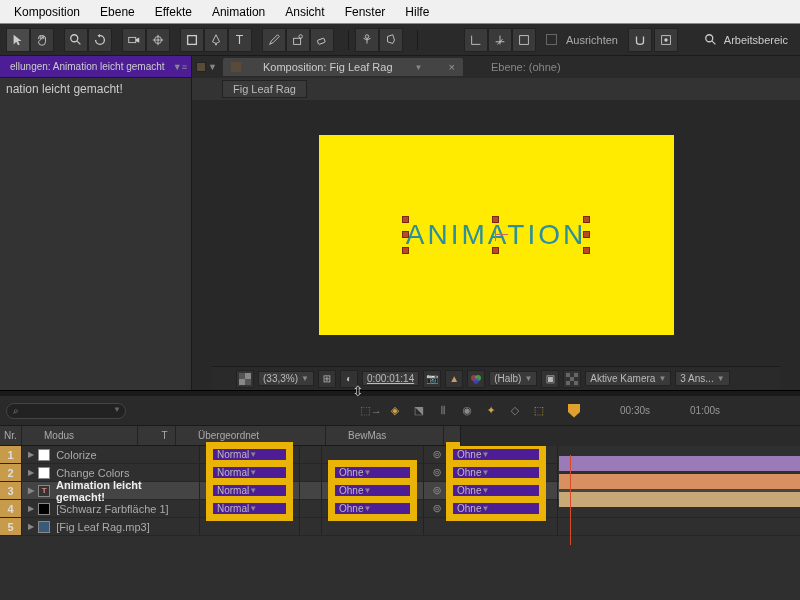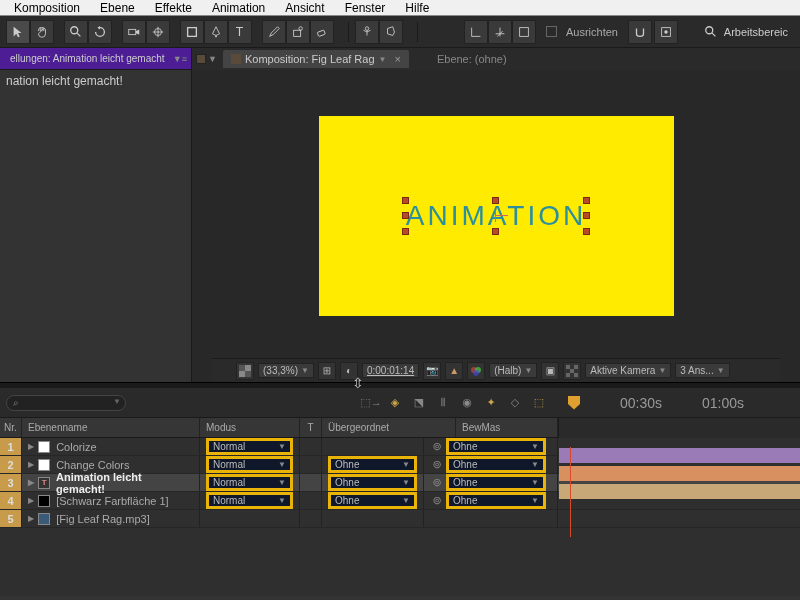--- a/index.html
+++ b/index.html
@@ -1,36 +1,36 @@
 <!DOCTYPE html>
 <html><head>
 <meta charset="utf-8">
 <style>
 * { margin: 0; padding: 0; box-sizing: border-box; font-family: Arial, sans-serif; }
 body { background: #333333; width: 800px; height: 600px; overflow: hidden; color: #b8b8b8; font-size: 11px; }
-.menubar { background: #f0f0f0; height: 16px; display: flex; align-items: center; padding: 0 4px; border-bottom: 1px solid #888; }
+.menubar { background: #f0f0f0; height: 24px; display: flex; align-items: center; padding: 0 4px; border-bottom: 1px solid #888; }
 .menubar span { color: #000; padding: 2px 10px; cursor: pointer; font-size: 12px; }
 .toolbar { background: #2a2a2a; height: 32px; display: flex; align-items: center; padding: 0 6px; gap: 2px; border-bottom: 1px solid #1a1a1a; }
 .tool-group { display: flex; gap: 0; margin-right: 8px; align-items: center; }
 .tool-btn { width: 24px; height: 24px; background: #3a3a3a; border: 1px solid #222; display: flex; align-items: center; justify-content: center; cursor: pointer; }
 .tool-btn.sel { background: #4a4a4a; }
 .tool-btn svg { width: 14px; height: 14px; }
 .tool-sep { width: 1px; height: 20px; background: #1a1a1a; margin: 0 4px; }
 .align-label { font-size: 11px; color: #aaa; margin: 0 4px; }
 .checkbox { width: 11px; height: 11px; border: 1px solid #666; background: #2a2a2a; margin-right: 3px; }
 .workspace-label { margin-left: auto; color: #ccc; font-size: 11px; padding-right: 6px; display: flex; align-items: center; gap: 6px; }
 .main-area { display: flex; height: 334px; }
 .left-panel { width: 192px; background: #333333; border-right: 1px solid #1a1a1a; }
 .panel-tabs { background: #4c1d95; height: 22px; display: flex; align-items: center; padding: 0 4px; border-bottom: 1px solid #1a1a1a; font-size: 10px; }
 .panel-tab { padding: 3px 6px; color: #ccc; }
 .tab-dropdown { margin-left: auto; color: #888; font-size: 9px; }
 .panel-content { padding: 4px 6px; color: #ccc; font-size: 12px; }
 .comp-panel { flex: 1; background: #282828; display: flex; flex-direction: column; }
 .comp-tabs { height: 22px; background: #2a2a2a; display: flex; align-items: center; padding: 0 4px; font-size: 11px; }
-.comp-tab { background: #444; padding: 3px 8px; border-radius: 2px 2px 0 0; display: flex; align-items: center; gap: 4px; color: #ccc; margin-left: 6px; }
+.comp-tab { background: #444; padding: 3px 8px; border-radius: 2px 2px 0 0; display: flex; align-items: center; gap: 22px; color: #ccc; margin-left: 6px; }
 .comp-tab .x { cursor: pointer; color: #999; margin-left: 4px; }
 .comp-tab2 { margin-left: 20px; color: #888; padding: 3px 8px; }
 .breadcrumb { height: 22px; background: #333; display: flex; align-items: center; padding: 0 30px; font-size: 11px; }
 .bc-item { background: #3a3a3a; padding: 2px 10px; border: 1px solid #222; color: #bbb; }
 .viewer { flex: 1; display: flex; align-items: center; justify-content: center; background: #282828; margin: 6px 20px 2px 20px; }
 .canvas { width: 355px; height: 200px; background: #ffeb00; position: relative; display: flex; align-items: center; justify-content: center; flex-direction: column; }
 .comp-text { color: #2b8f9e; font-family: 'Arial Narrow', sans-serif; font-size: 28px; letter-spacing: 3px; text-align: center; line-height: 1.1; font-weight: 300; position: relative; }
 .handle { width: 7px; height: 7px; background: #b84a2a; border: 1px solid #7a2a12; position: absolute; }
 .h-tl { top: -4px; left: -4px; }
 .h-tm { top: -4px; left: 50%; margin-left: -4px; }
@@ -49,42 +49,42 @@
 .viewer-ctrl .ico { width: 18px; height: 18px; display: flex; align-items: center; justify-content: center; cursor: pointer; background: #333; border: 1px solid #222; }
 .timecode { color: #2a8fd8; text-decoration: underline; }
 .timeline-divider { height: 6px; background: #1a1a1a; border-top: 1px solid #000; position: relative; }
 .resize-cursor { position: absolute; left: 352px; top: -8px; width: 16px; height: 16px; color: #ccc; font-size: 14px; }
 .timeline { height: 208px; background: #2f2f2f; display: flex; flex-direction: column; }
 .tl-toolbar { height: 30px; background: #2a2a2a; display: flex; align-items: center; padding: 0 6px; gap: 6px; border-bottom: 1px solid #1a1a1a; }
 .search-box { background: #222; border: 1px solid #444; border-radius: 8px; padding: 1px 18px 1px 6px; color: #888; width: 120px; font-size: 10px; position: relative; }
 .tl-toolbar .ticons { display: flex; gap: 6px; margin-left: 230px; }
 .tl-toolbar .ticons .ti { width: 18px; height: 18px; display: flex; align-items: center; justify-content: center; cursor: pointer; color: #888; }
 .tl-toolbar .ticons .ti.gold { color: #c9a54a; }
-.tl-ruler { flex: 1; display: flex; align-items: center; padding: 0 12px; gap: 40px; font-size: 14px; color: #999; }
+.tl-ruler { flex: 1; display: flex; align-items: center; padding: 0 12px; gap: 40px; font-size: 10px; color: #999; }
 .cti-head { width: 12px; height: 14px; background: #e0a030; clip-path: polygon(0 0,100% 0,100% 60%,50% 100%,0 60%); margin-left: 2px; }
-.tl-header { height: 20px; background: #363636; display: flex; align-items: center; font-size: 10px; border-bottom: 1px solid #1a1a1a; }
+.tl-header { height: 20px; background: #363636; display: flex; align-items: center; font-size: 10px; border-bottom: 1px solid #1a1a1a; gap: 16px; }
 .tl-col { padding: 0 6px; color: #aaa; border-right: 1px solid #222; height: 100%; display: flex; align-items: center; }
 .col-nr { width: 22px; justify-content: center; }
 .col-name { width: 178px; }
 .col-mode { width: 100px; }
 .col-t { width: 22px; justify-content: center; }
 .col-trk { width: 102px; }
 .col-parent { width: 134px; }
 .tl-rows { }
 .tl-row { height: 18px; display: flex; align-items: center; border-bottom: 1px solid #262626; font-size: 11px; }
 .tl-row.sel { background: #444444; }
 .tl-row.sel .col-name { font-weight: bold; color: #eee; }
 .tl-row .col-nr { color: #ddd; background: #c89b4a; border-right: 1px solid #222; font-weight: bold; text-align: center; display:flex;justify-content:center; }
 .tl-row.sel .col-nr { background: #c89b4a; }
 .layer-icon { width: 12px; height: 12px; margin-right: 6px; display: inline-block; }
 .icon-solid { background: #fff; border: 1px solid #888; }
 .icon-text { background: #333; border: 1px solid #888; color:#d88; font-size:8px; text-align:center; line-height:10px; }
 .icon-black { background: #000; border: 1px solid #888; }
 .icon-audio { background: #3a5a7a; border: 1px solid #888; position: relative; }
-.dd-small { background: #0f172a; border: 3px solid #eab308; padding: 0 4px; color: #bbb; display: flex; align-items: center; justify-content: space-between; width: 90px; font-size: 10px; }
+.dd-small { background: #4c1d95; border: 7px solid #eab308; padding: 0 4px; color: #bbb; display: flex; align-items: center; justify-content: flex-start; width: 90px; font-size: 10px; }
 .dd-small .arr { font-size: 8px; color: #888; }
 .link-icon { width: 14px; text-align: center; color: #888; }
 .tl-track-area { flex: 1; position: relative; background: #2a2a2a; border-left: 1px solid #1a1a1a; }
 .track-bar { position: absolute; height: 15px; top: 1px; }
 .bar-purple { background: #9b7ab8; left: 0; right: 0; }
 .bar-orange { background: #d89060; left: 0; right: 0; }
 .bar-tan { background: #c9a878; left: 0; right: 0; }
 .cti-line { position: absolute; left: 11px; top: 0; bottom: 0; width: 1px; background: #d84a2a; z-index: 5; }
 </style>
 </head>
@@ -250,20 +250,23 @@
     <div class="comp-tabs">
       <span style="width:10px;height:10px;background:#5a4a3a;border:1px solid #222"></span>
       <span style="color:#888;font-size:9px;margin-left:2px">▼</span>
       <div class="comp-tab">
         <span style="width:10px;height:10px;background:#5a4a3a"></span>
         <span>Komposition: Fig Leaf Rag</span>
         <span style="font-size:8px;color:#888">▼</span>
         <span class="x">×</span>
       </div>
       <div class="comp-tab2">Ebene: (ohne)</div>
+    </div>
+    <div class="breadcrumb">
+      <div class="bc-item">Fig Leaf Rag</div>
     </div>
     <div class="viewer">
       <div class="canvas">
         <div class="comp-text">
           <div>ANIMATION</div>
           <div class="handle h-tl"></div>
           <div class="handle h-tm"></div>
           <div class="handle h-tr"></div>
           <div class="handle h-ml"></div>
           <div class="handle h-mr"></div>
@@ -345,21 +348,20 @@
       <div class="ti gold">⬚</div>
     </div>
     <div class="tl-ruler">
       <div class="cti-head"></div>
       <span>00:30s</span>
       <span>01:00s</span>
     </div>
   </div>
   <div class="tl-header">
     <div class="tl-col col-nr">Nr.</div>
-    <div class="tl-col col-name">Ebenenname</div>
     <div class="tl-col col-mode">Modus</div>
     <div class="tl-col col-t">T</div>
     <div class="tl-col col-parent">Übergeordnet</div>
     <div class="tl-col col-trk">BewMas</div>
     <div class="tl-track-area" style="height:20px"></div>
   </div>
   <div class="tl-rows" id="layer-rows">
       <div class="tl-row">
     <div class="tl-col col-nr">1</div>
     <div class="tl-col col-name">

